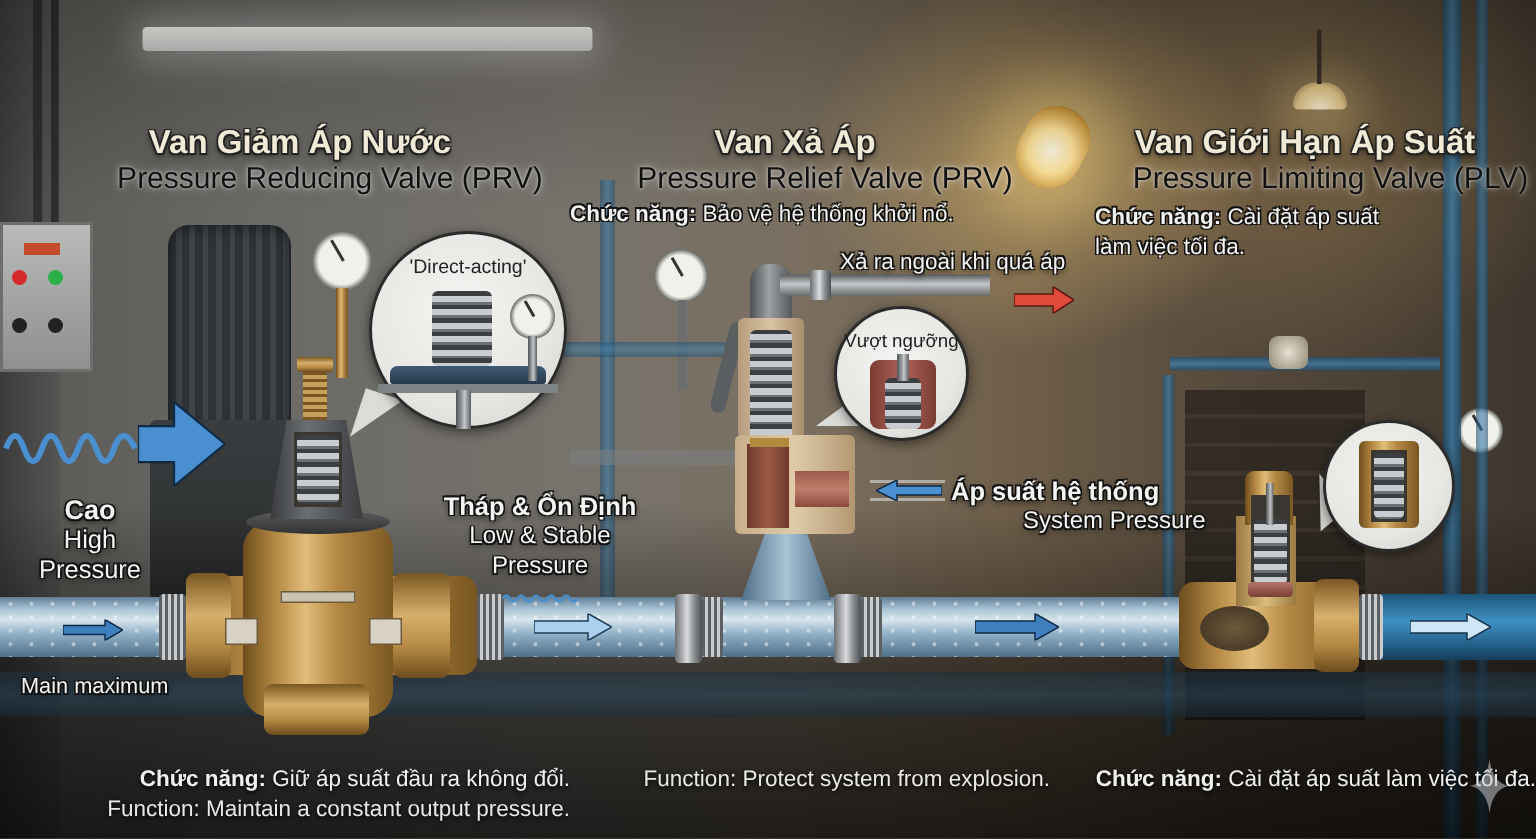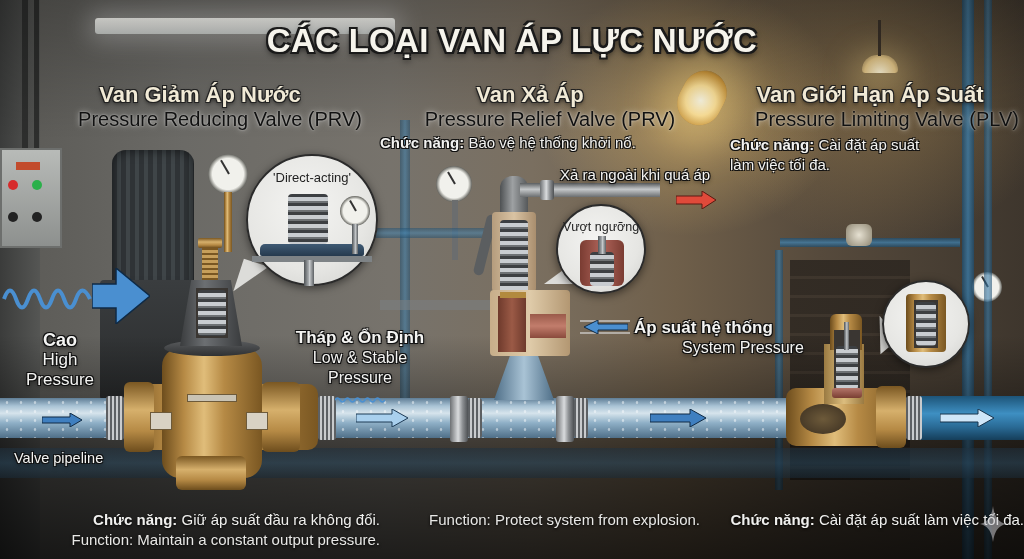--- a/index.html
+++ b/index.html
@@ -230,35 +230,34 @@
   <div class="abs steel" style="left:844px;top:322px;width:5px;height:28px;"></div>
   <div class="abs" style="left:832px;top:388px;width:30px;height:10px;border-radius:3px;background:linear-gradient(180deg,#b4766a,#7a3e32);"></div>
 
   <div class="abs bubble-tail" style="left:868px;top:320px;border-width:0 0 30px 24px;border-color:transparent transparent #cfcfcc transparent;transform:rotate(-40deg);"></div>
   <div class="abs bubble" style="left:882px;top:280px;width:88px;height:88px;">
     <div class="abs brass" style="left:22px;top:12px;width:40px;height:58px;border-radius:4px;"></div>
     <div class="abs cut-dark" style="left:30px;top:18px;width:24px;height:48px;"></div>
     <div class="abs spring" style="left:32px;top:20px;width:20px;height:44px;"></div>
   </div>
 
-  <div class="abs title">CÁC LOẠI VAN ÁP LỰC NƯỚC</div>
 
   <div class="abs h-vi" style="left:40px;top:82px;width:320px;">Van Giảm Áp Nước</div>
   <div class="abs h-en" style="left:40px;top:108px;width:320px;">Pressure Reducing Valve (PRV)</div>
 
   <div class="abs h-vi" style="left:400px;top:82px;width:260px;">Van Xả Áp</div>
   <div class="abs h-en" style="left:380px;top:108px;width:300px;">Pressure Relief Valve (PRV)</div>
   <div class="abs fn" style="left:380px;top:134px;width:300px;"><b>Chức năng:</b> <span>Bảo vệ hệ thống khởi nổ.</span></div>
 
   <div class="abs h-vi" style="left:720px;top:82px;width:300px;">Van Giới Hạn Áp Suất</div>
   <div class="abs h-en" style="left:712px;top:108px;width:310px;">Pressure Limiting Valve (PLV)</div>
   <div class="abs fn" style="left:730px;top:136px;width:280px;"><b>Chức năng:</b> <span>Cài đặt áp suất</span></div>
   <div class="abs fn" style="left:730px;top:156px;width:280px;">làm việc tối đa.</div>
 
-  <div class="abs lbl" style="left:14px;top:450px;width:110px;font-size:14.5px;text-align:left;">Valve pipeline</div>
+  <div class="abs lbl" style="left:14px;top:450px;width:110px;font-size:14.5px;text-align:left;">Main maximum</div>
 
   <div class="abs bottom-fn" style="left:10px;top:510px;width:370px;">
     <div><b>Chức năng:</b> <span>Giữ áp suất đầu ra không đổi.</span></div>
     <div class="en">Function: Maintain a constant output pressure.</div>
   </div>
   <div class="abs bottom-fn" style="left:380px;top:510px;width:320px;">
     <div class="en">Function: Protect system from explosion.</div>
   </div>
   <div class="abs bottom-fn" style="left:690px;top:510px;width:334px;">
     <div><b>Chức năng:</b> <span>Cài đặt áp suất làm việc tối đa.</span></div>

